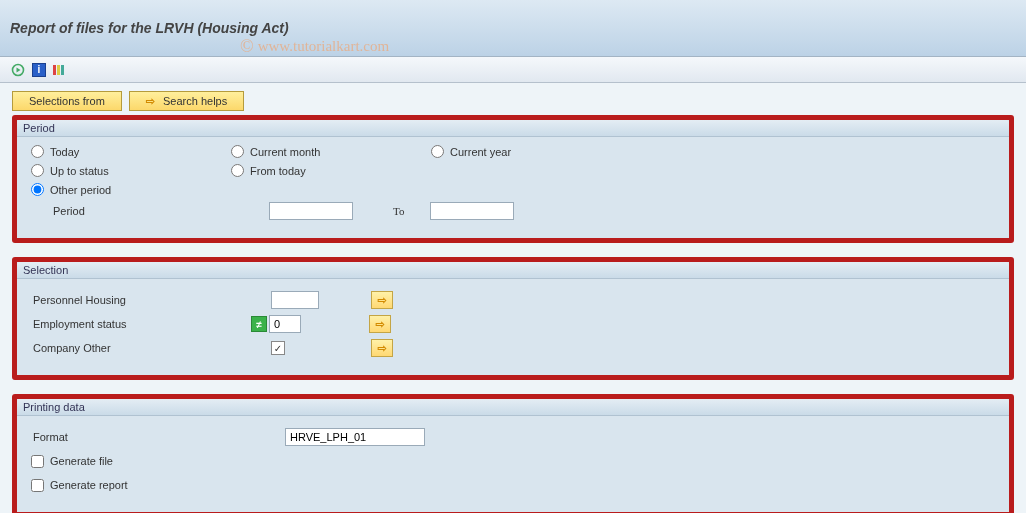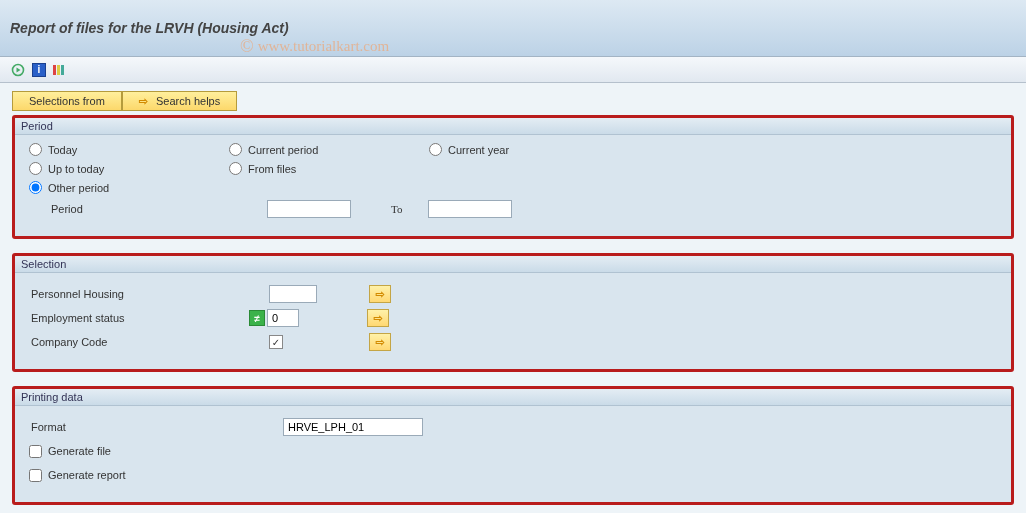--- a/index.html
+++ b/index.html
@@ -37,34 +37,34 @@
       width: 16px; height: 16px;
       display: inline-flex; align-items: center; justify-content: center;
       cursor: pointer;
       font-size: 13px;
     }
     .content {
       background: #eef4f8;
       padding: 8px 12px 20px 12px;
       height: calc(100% - 54px);
     }
-    .btnrow { display: flex; gap: 0; margin-bottom: 4px; }
+    .btnrow { display: flex; gap: 7px; margin-bottom: 4px; }
     .sel-btn {
       background: linear-gradient(#ffef9c, #fcd86b);
       border: 1px solid #b59b3c;
       padding: 2px 16px;
       font-size: 11px;
       height: 20px;
       display: inline-flex; align-items: center;
       cursor: pointer;
       color: #333;
     }
     .sel-btn .arr { color: #d28a00; font-weight: bold; margin-right: 8px; }
     .group {
-      border: 3px solid #b91c1c;
+      border: 5px solid #b91c1c;
       border-radius: 3px;
       margin-bottom: 14px;
       background: #d9e5ee;
       padding-bottom: 10px;
       position: relative;
     }
     .group-title {
       background: linear-gradient(#e4edf4,#cadbe8);
       border-bottom: 1px solid #b0c2d1;
       padding: 2px 6px;
@@ -185,33 +185,33 @@
   <div class="group">
     <div class="group-title">Period</div>
     <div class="group-body">
       <div class="radio-grid">
         <label class="radio-item">
           <input type="radio" name="per" style="">
           <span>Today</span>
         </label>
         <label class="radio-item">
           <input type="radio" name="per" style="">
-          <span>Current period</span>
+          <span>Current month</span>
         </label>
         <label class="radio-item">
           <input type="radio" name="per" style="">
           <span>Current year</span>
         </label>
         <label class="radio-item">
           <input type="radio" name="per" style="">
-          <span>Up to today</span>
-        </label>
-        <label class="radio-item">
-          <input type="radio" name="per" style="">
-          <span>From files</span>
+          <span>Up to status</span>
+        </label>
+        <label class="radio-item">
+          <input type="radio" name="per" style="">
+          <span>From today</span>
         </label>
         <span></span>
         <label class="radio-item">
           <input type="radio" name="per" checked="" style="">
           <span>Other period</span>
         </label>
       </div>
       <div class="row" style="margin-top:4px;">
         <span class="label indent">Period</span>
         <input class="tx" style="margin-left: 18px;" value="">
@@ -230,21 +230,21 @@
         <input class="tx sm" value="" style="">
         <span class="mult-btn">⇨</span>
       </div>
       <div class="row">
         <span class="label">Employment status</span>
         <span class="ne-badge">≠</span>
         <input class="tx sm" style="width: 32px;" value="0">
         <span class="mult-btn" style="margin-left:68px;">⇨</span>
       </div>
       <div class="row">
-        <span class="label">Company Code</span>
+        <span class="label">Company Other</span>
         <span style="width:20px;display:inline-block;"></span>
         <span class="ck">✓</span>
         <span class="mult-btn" style="margin-left:86px;">⇨</span>
       </div>
     </div>
   </div>
 
   <div class="group">
     <div class="group-title">Printing data</div>
     <div class="group-body">

